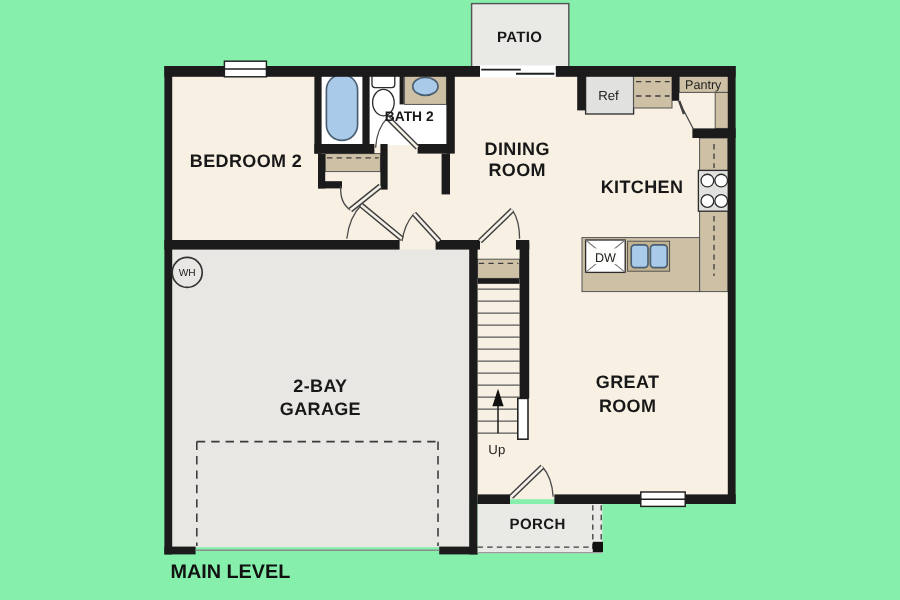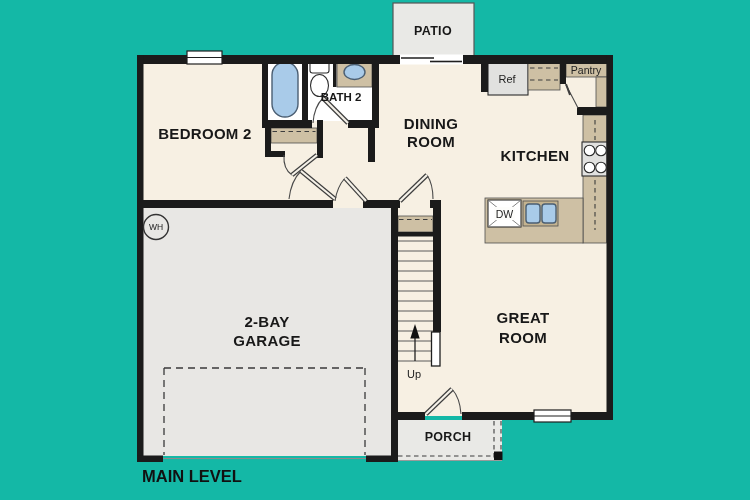--- a/index.html
+++ b/index.html
@@ -1,16 +1,16 @@
 <!DOCTYPE html>
 <html><head>
 <meta charset="utf-8">
 <style>
   html,body{margin:0;padding:0;background:#ffffff;}
-  .canvas{position:relative;width:750px;height:500px;background:#14b8a6;overflow:hidden;
+  .canvas{position:relative;width:750px;height:500px;background:#86efac;overflow:hidden;
           font-family:"Liberation Sans",sans-serif;}
   svg{position:absolute;left:0;top:0;}
   .wall{fill:#1b1b1b;}
   .floor{fill:#f7f0e3;}
   .garage-floor{fill:#e8e7e4;}
   .outdoor{fill:#e9e9e6;stroke:#555;stroke-width:1.2;}
   .tan{fill:#cec0a4;stroke:#4f4f4f;stroke-width:0.8;}
   .tan-dark{fill:#c4b390;stroke:#4f4f4f;stroke-width:0.8;}
   .blue{fill:#a9cbe9;stroke:#4b5f73;stroke-width:1.4;}
   .appliance{fill:#e1e1df;stroke:#2c2c2c;stroke-width:1.1;}

